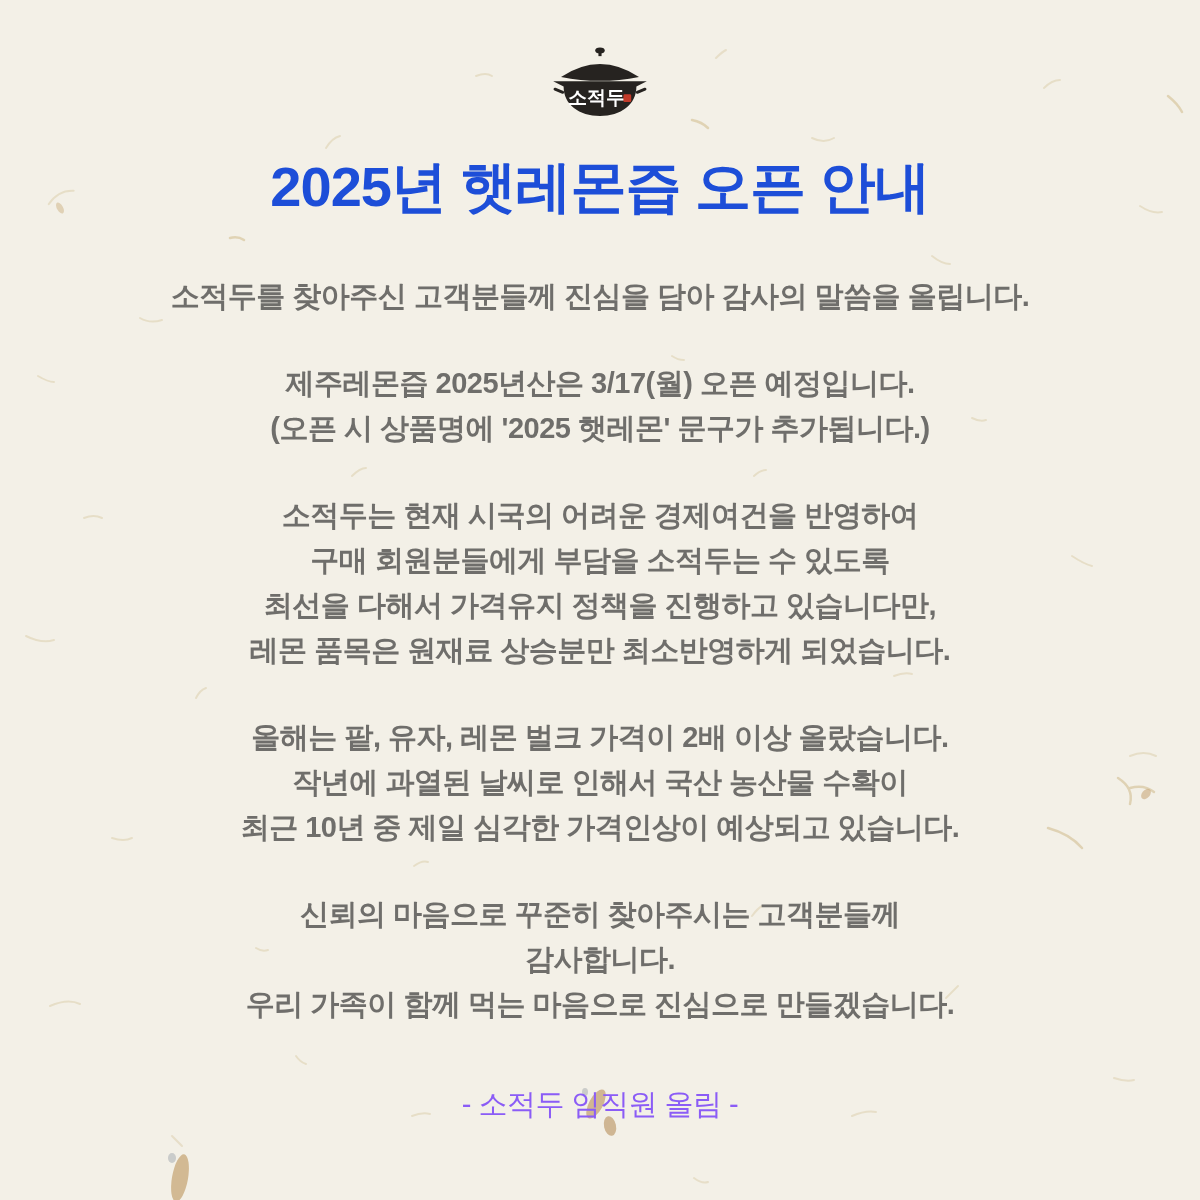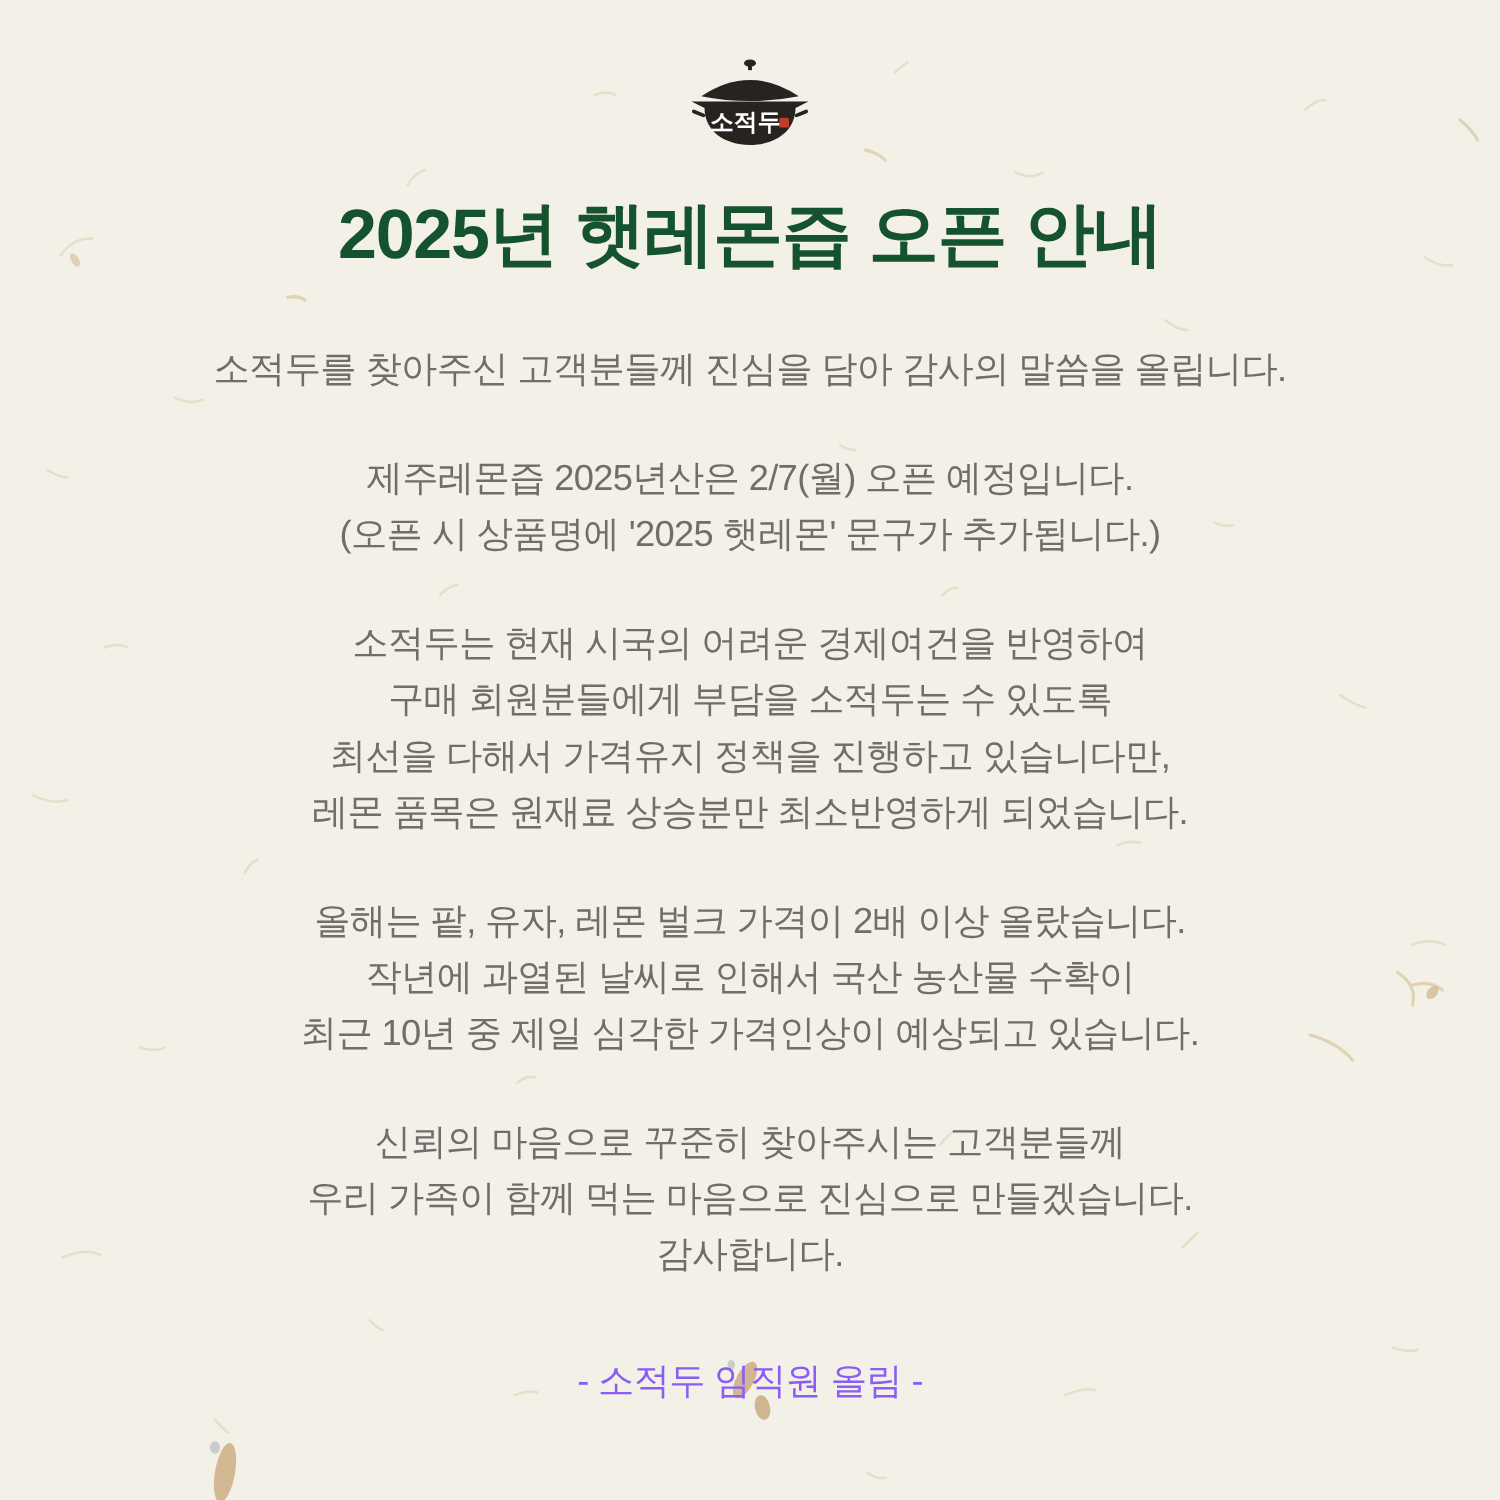--- a/index.html
+++ b/index.html
@@ -37,29 +37,30 @@
   }
   .logo-wrap svg {
     width: 104px;
     height: 78px;
   }
   .main-title {
     margin-top: 28px;
     font-size: 56px;
     font-weight: 800;
     letter-spacing: -1px;
-    color: #14532d;
+    color: #1d4ed8;
   }
   .para {
     margin: 42px auto 0 auto;
     width: 1000px;
     font-size: 29px;
     line-height: 45px;
     letter-spacing: -0.5px;
     color: #6f6e6b;
+    font-weight: bold;
   }
   .para-first {
     margin-top: 48px;
   }
   .line {
     white-space: nowrap;
   }
   .signature {
     margin-top: 58px;
     font-size: 29px;
@@ -146,39 +147,39 @@
       </svg>
     </div>
 
     <h1 class="main-title">2025년 햇레몬즙 오픈 안내</h1>
 
     <div class="para para-first">
       <div class="line">소적두를 찾아주신 고객분들께 진심을 담아 감사의 말씀을 올립니다.</div>
     </div>
 
     <div class="para">
-      <div class="line">제주레몬즙 2025년산은 2/7(월) 오픈 예정입니다.</div>
+      <div class="line">제주레몬즙 2025년산은 3/17(월) 오픈 예정입니다.</div>
       <div class="line">(오픈 시 상품명에 '2025 햇레몬' 문구가 추가됩니다.)</div>
     </div>
 
     <div class="para">
       <div class="line">소적두는 현재 시국의 어려운 경제여건을 반영하여</div>
       <div class="line">구매 회원분들에게 부담을 소적두는 수 있도록</div>
       <div class="line">최선을 다해서 가격유지 정책을 진행하고 있습니다만,</div>
       <div class="line">레몬 품목은 원재료 상승분만 최소반영하게 되었습니다.</div>
     </div>
 
     <div class="para">
       <div class="line">올해는 팥, 유자, 레몬 벌크 가격이 2배 이상 올랐습니다.</div>
       <div class="line">작년에 과열된 날씨로 인해서 국산 농산물 수확이</div>
       <div class="line">최근 10년 중 제일 심각한 가격인상이 예상되고 있습니다.</div>
     </div>
 
     <div class="para">
       <div class="line">신뢰의 마음으로 꾸준히 찾아주시는 고객분들께</div>
+      <div class="line">감사합니다.</div>
       <div class="line">우리 가족이 함께 먹는 마음으로 진심으로 만들겠습니다.</div>
-      <div class="line">감사합니다.</div>
     </div>
 
     <div class="signature">- 소적두 임직원 올림 -</div>
 
   </div>
 </div>
 
 </body></html>

